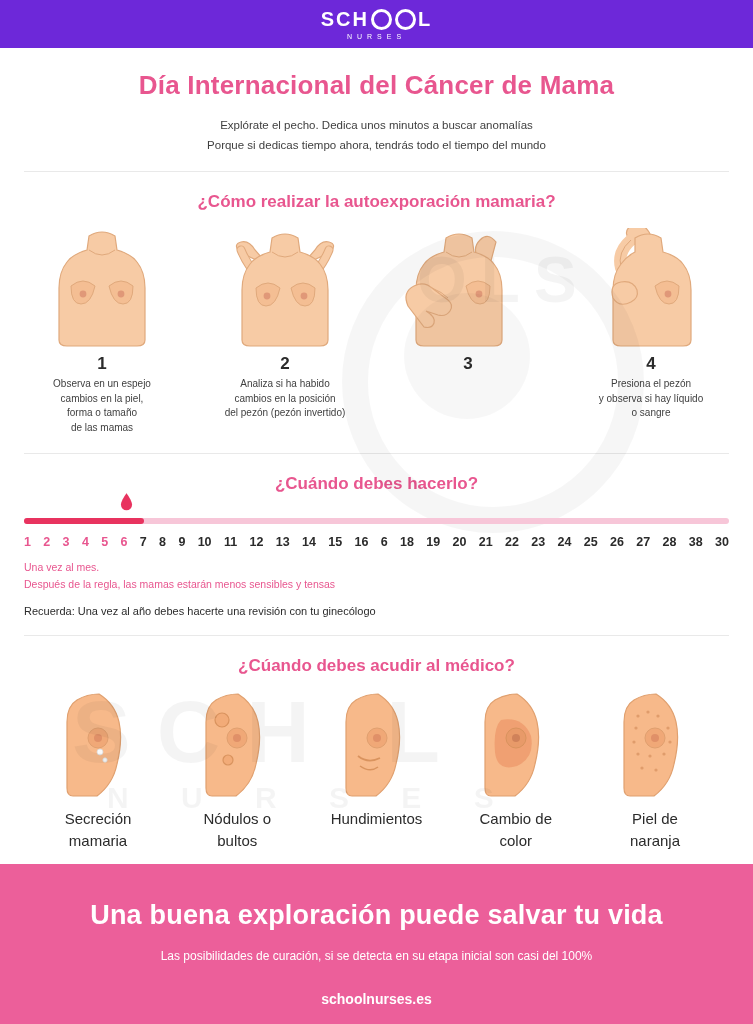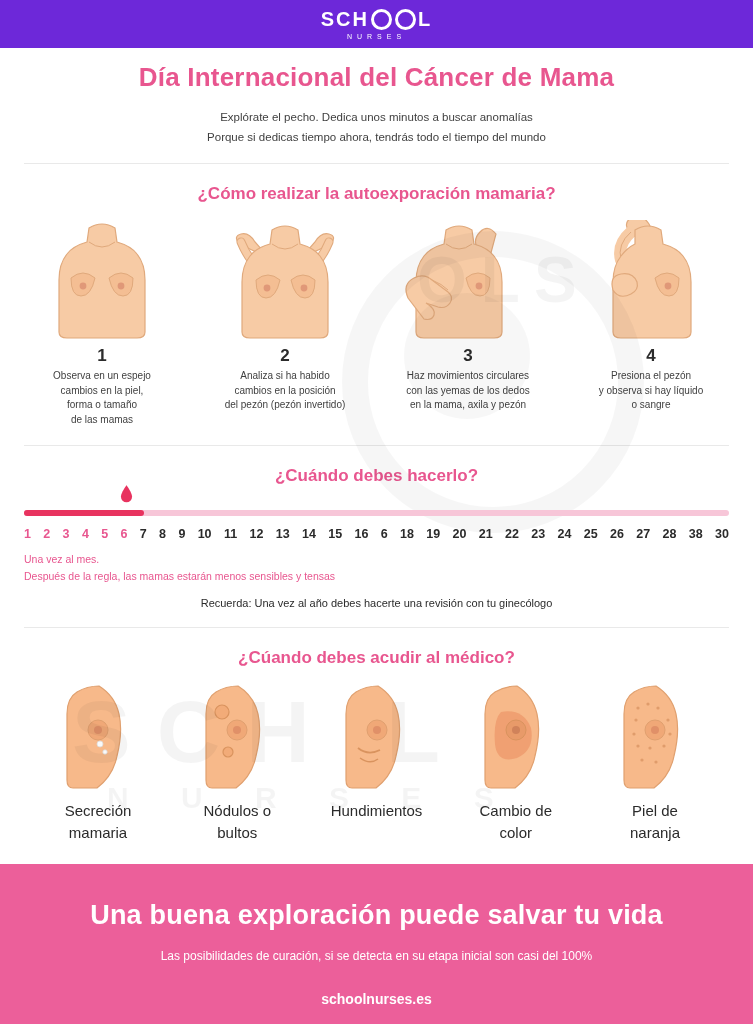--- a/index.html
+++ b/index.html
@@ -47,21 +47,21 @@
   }
   .logo .ribbon-o{
     display:inline-block;width:15px;height:15px;border-radius:50%;
     border:3px solid #fff;margin:0 1px;
   }
   .logo .l2{
     color:#fff;font-size:7px;letter-spacing:5px;margin-top:3px;
   }
 
   
-  .title-wrap{padding-top:14px;text-align:center;}
+  .title-wrap{padding-top:22px;text-align:center;}
   h1{
     margin:0;font-size:26px;color:#e8568f;font-weight:bold;
     letter-spacing:.2px;
   }
   .subtitle{
     margin-top:14px;font-size:11.5px;color:#3f3f3f;line-height:1.75;
   }
   .rule{
     height:1px;background:#e9e9e9;margin:16px 24px 0 24px;
   }
@@ -101,21 +101,21 @@
   }
   .nums{
     display:flex;justify-content:space-between;margin-top:7px;
     font-size:12.5px;font-weight:bold;color:#2b2b2b;
   }
   .nums span.hl{color:#e8568f;}
   .cal-note{
     margin-top:10px;font-size:10.5px;color:#e8568f;line-height:1.6;
   }
   .cal-remind{
-    margin-top:12px;font-size:11px;color:#2b2b2b;text-align:center;
+    margin-top:12px;font-size:11px;color:#2b2b2b;
   }
 
   
   .symptoms{
     display:flex;justify-content:space-between;padding:0 34px;margin-top:14px;
   }
   .sym{width:128px;text-align:center;}
   .sym .fig2{height:110px;display:flex;align-items:flex-end;justify-content:center;}
   .sym-label{
     font-size:15px;color:#2b2b2b;line-height:1.45;margin-top:8px;
@@ -222,23 +222,20 @@
             <path d="M108 14 q-8 -10 -16 -2 q-8 8 -2 18 l10 14 z" fill="#f7cba5" stroke="#e0a97c" stroke-width="1.2"></path>
             <path d="M58 10 q13 -8 26 0 l2 14 q14 4 20 12 q8 10 8 26 v50 q0 6 -8 6 h-70 q-8 0 -8 -6 v-50 q0 -16 8 -26 q6 -8 20 -12 z" fill="#f7cba5" stroke="#e0a97c" stroke-width="1.2"></path>
             <path d="M58 24 q13 10 26 0" fill="none" stroke="#e0a97c" stroke-width="1"></path>
             <path d="M78 58 q12 -10 24 0 q0 18 -10 18 q-10 0 -14 -18 z" fill="#f4be93" stroke="#e0a97c" stroke-width="1"></path>
             <circle cx="91" cy="66" r="3.4" fill="#e09878"></circle>
             <path d="M20 78 q-6 -14 6 -20 q10 -5 18 2 l16 12 q6 5 2 11 q-4 6 -12 4 l-12 -4 q10 6 8 12 q-2 6 -10 4 z" fill="#f7cba5" stroke="#e0a97c" stroke-width="1.2"></path>
             <path d="M44 60 q10 4 16 10" fill="none" stroke="#e0a97c" stroke-width="1"></path>
           </svg>
         </div>
         <div class="step-num">3</div>
-        <div class="step-txt" style="white-space:pre-line">Haz movimientos circulares
-con las yemas de los dedos
-en la mama, axila y pezón</div>
       </div>
 
       <div class="step">
         <div class="fig">
           <svg width="160" height="120" viewBox="0 0 160 120">
             <path d="M62 16 q-12 -12 -2 -18 q10 -6 18 6 l8 16 z" fill="#f7cba5" stroke="#e0a97c" stroke-width="1.2"></path>
             <path d="M60 12 q-14 12 -10 28" fill="none" stroke="#f7cba5" stroke-width="12" stroke-linecap="round"></path>
             <path d="M60 12 q-14 12 -10 28" fill="none" stroke="#e0a97c" stroke-width="1" fill-opacity="0"></path>
             <path d="M64 10 q13 -8 26 0 l2 14 q14 4 20 12 q8 10 8 26 v50 q0 6 -8 6 h-62 q-8 0 -8 -6 v-50 q0 -16 8 -26 q6 -8 14 -12 z" fill="#f7cba5" stroke="#e0a97c" stroke-width="1.2"></path>
             <path d="M84 58 q12 -10 24 0 q0 18 -10 18 q-10 0 -14 -18 z" fill="#f4be93" stroke="#e0a97c" stroke-width="1"></path>

